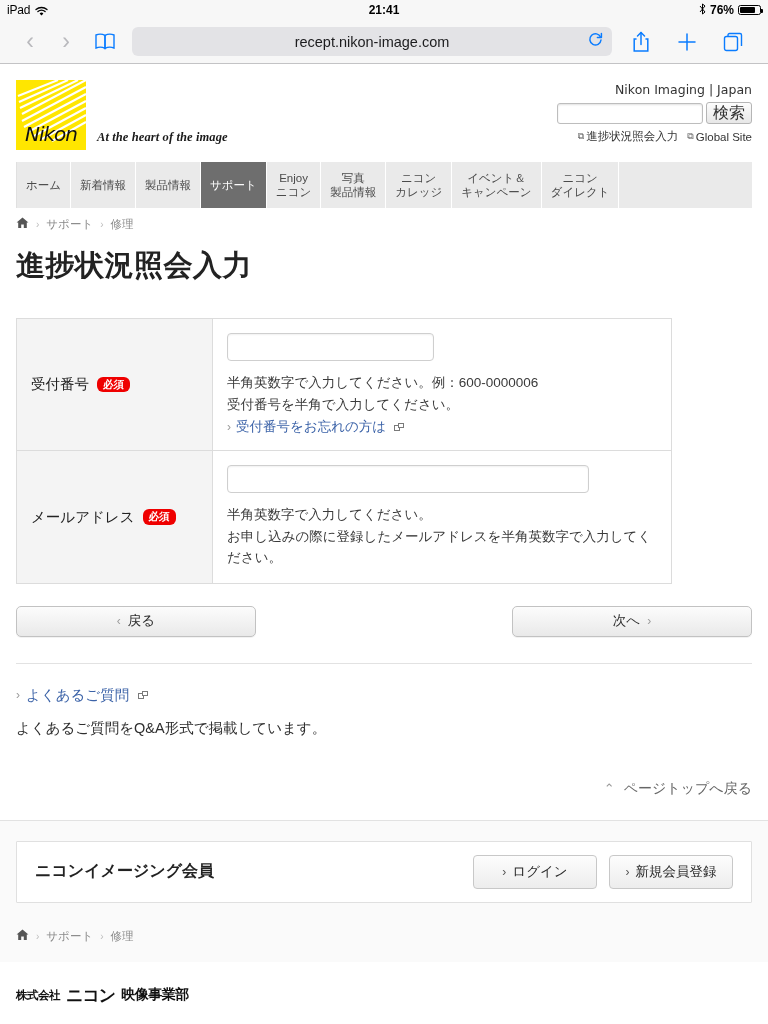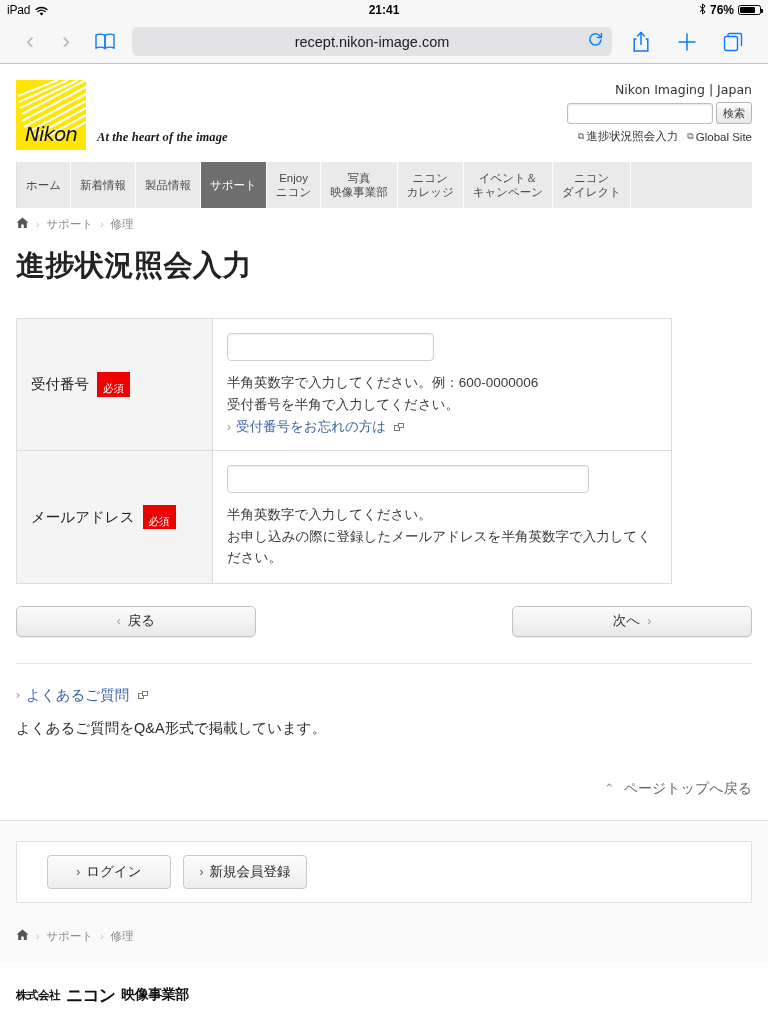--- a/index.html
+++ b/index.html
@@ -91,21 +91,21 @@
   }
   .header-right { position: absolute; right: 16px; top: 18px; text-align: right; }
   .hr-title { font-size: 12.5px; color: #333; margin-bottom: 5px; font-family: "DejaVu Sans", sans-serif; }
   .search-row { display: flex; align-items: center; justify-content: flex-end; gap: 3px; }
   .search-input {
     width: 146px; height: 21px; border: 1px solid #bdbdbd; border-radius: 3px;
     background: #fff; font-size: 12px; padding: 0 5px;
     box-shadow: inset 0 1px 2px rgba(0,0,0,.12);
   }
   .search-btn {
-    height: 22px; padding: 0 6px; font-size: 11px; color: #333;
+    height: 22px; padding: 0 6px; font-size: 16px; color: #333;
     border: 1px solid #b5b5b5; border-radius: 3px;
     background: linear-gradient(#fdfdfd,#e7e7e7);
   }
   .hr-links { margin-top: 5px; font-size: 11.5px; color: #333; display: flex; gap: 9px; justify-content: flex-end; }
   .hr-links span.lk { display: inline-flex; align-items: center; gap: 2px; }
   .ext-mini { font-size: 9px; color: #555; }
 
   
   .gnav {
     margin: 0 16px; height: 46px; background: #eaeaea;
@@ -142,22 +142,22 @@
   }
   .form-table tr { border-bottom: 1px solid #dcdcdc; }
   .form-table tr:last-child { border-bottom: 0; }
   .th-cell {
     width: 196px; background: #f4f4f4; border-right: 1px solid #dcdcdc;
     padding: 14px 10px 14px 14px; vertical-align: middle;
     font-size: 14.5px; color: #222;
   }
   .th-inner { display: flex; align-items: center; gap: 8px; }
   .req {
-    background: #ef0000; color: #fff; font-size: 10.5px; font-weight: 400;
-    padding: 11px 6px 3px 6px; border-radius: 0; line-height: 1; white-space: nowrap;
+    background: #ef0000; color: #fff; font-size: 10.5px; font-weight: 700;
+    padding: 2px 6px 3px 6px; border-radius: 6px; line-height: 1; white-space: nowrap;
   }
   .td-cell { padding: 14px 14px 14px 14px; vertical-align: top; }
   .txt-input {
     height: 28px; border: 1px solid #cfcfcf; border-radius: 4px; background: #fff;
     font-size: 14px; padding: 0 7px; margin-bottom: 11px; display: block;
     box-shadow: inset 0 1px 2px rgba(0,0,0,.06);
   }
   #receipt-input { width: 207px; }
   #email-input { width: 362px; }
   .help { font-size: 13.5px; color: #3b3b3b; line-height: 1.6; }
@@ -332,21 +332,21 @@
   </div>
 
   <div class="gnav">
     <div class="gnav-item">ホーム</div>
     <div class="gnav-item">新着情報</div>
     <div class="gnav-item">製品情報</div>
     <div class="gnav-item current">サポート</div>
     <div class="gnav-item">Enjoy
 ニコン</div>
     <div class="gnav-item">写真
-映像事業部</div>
+製品情報</div>
     <div class="gnav-item">ニコン
 カレッジ</div>
     <div class="gnav-item">イベント＆
 キャンペーン</div>
     <div class="gnav-item">ニコン
 ダイレクト</div>
     <div class="gnav-rest"></div>
   </div>
 
   <div class="crumbs">
@@ -427,20 +427,21 @@
     <div class="faq-desc">よくあるご質問をQ&amp;A形式で掲載しています。</div>
   </div>
 
   <div class="pagetop">
     <span class="up">⌃</span>
     <span>ページトップへ戻る</span>
   </div>
 
   <div class="footer-wrap">
     <div class="member-box">
+      <div class="member-title">ニコンイメージング会員</div>
       <div class="member-btn">
         <span class="chev">›</span>
         <span>ログイン</span>
       </div>
       <div class="member-btn">
         <span class="chev">›</span>
         <span>新規会員登録</span>
       </div>
     </div>
 

